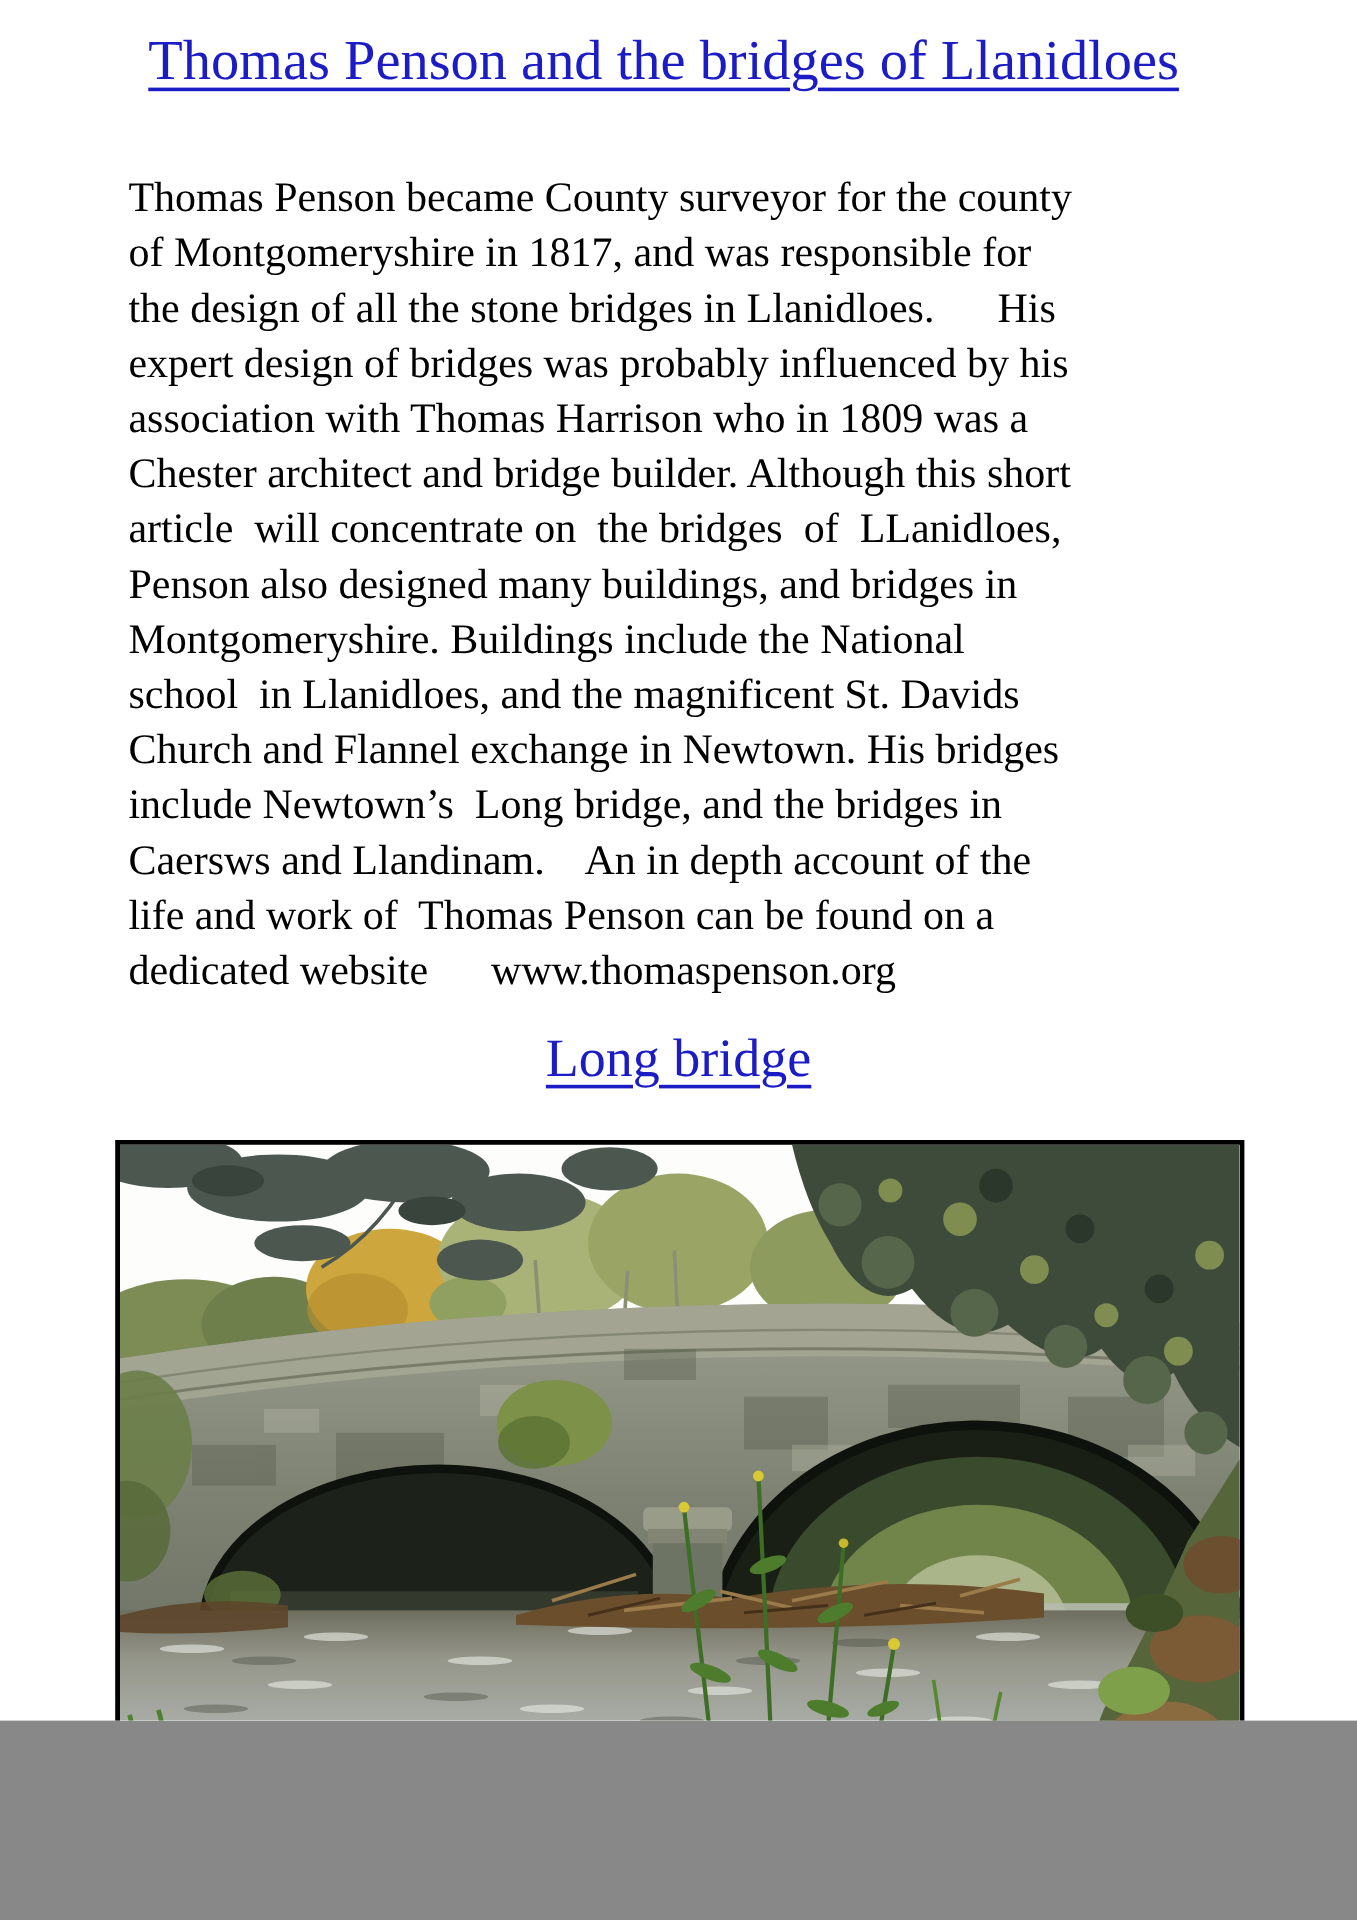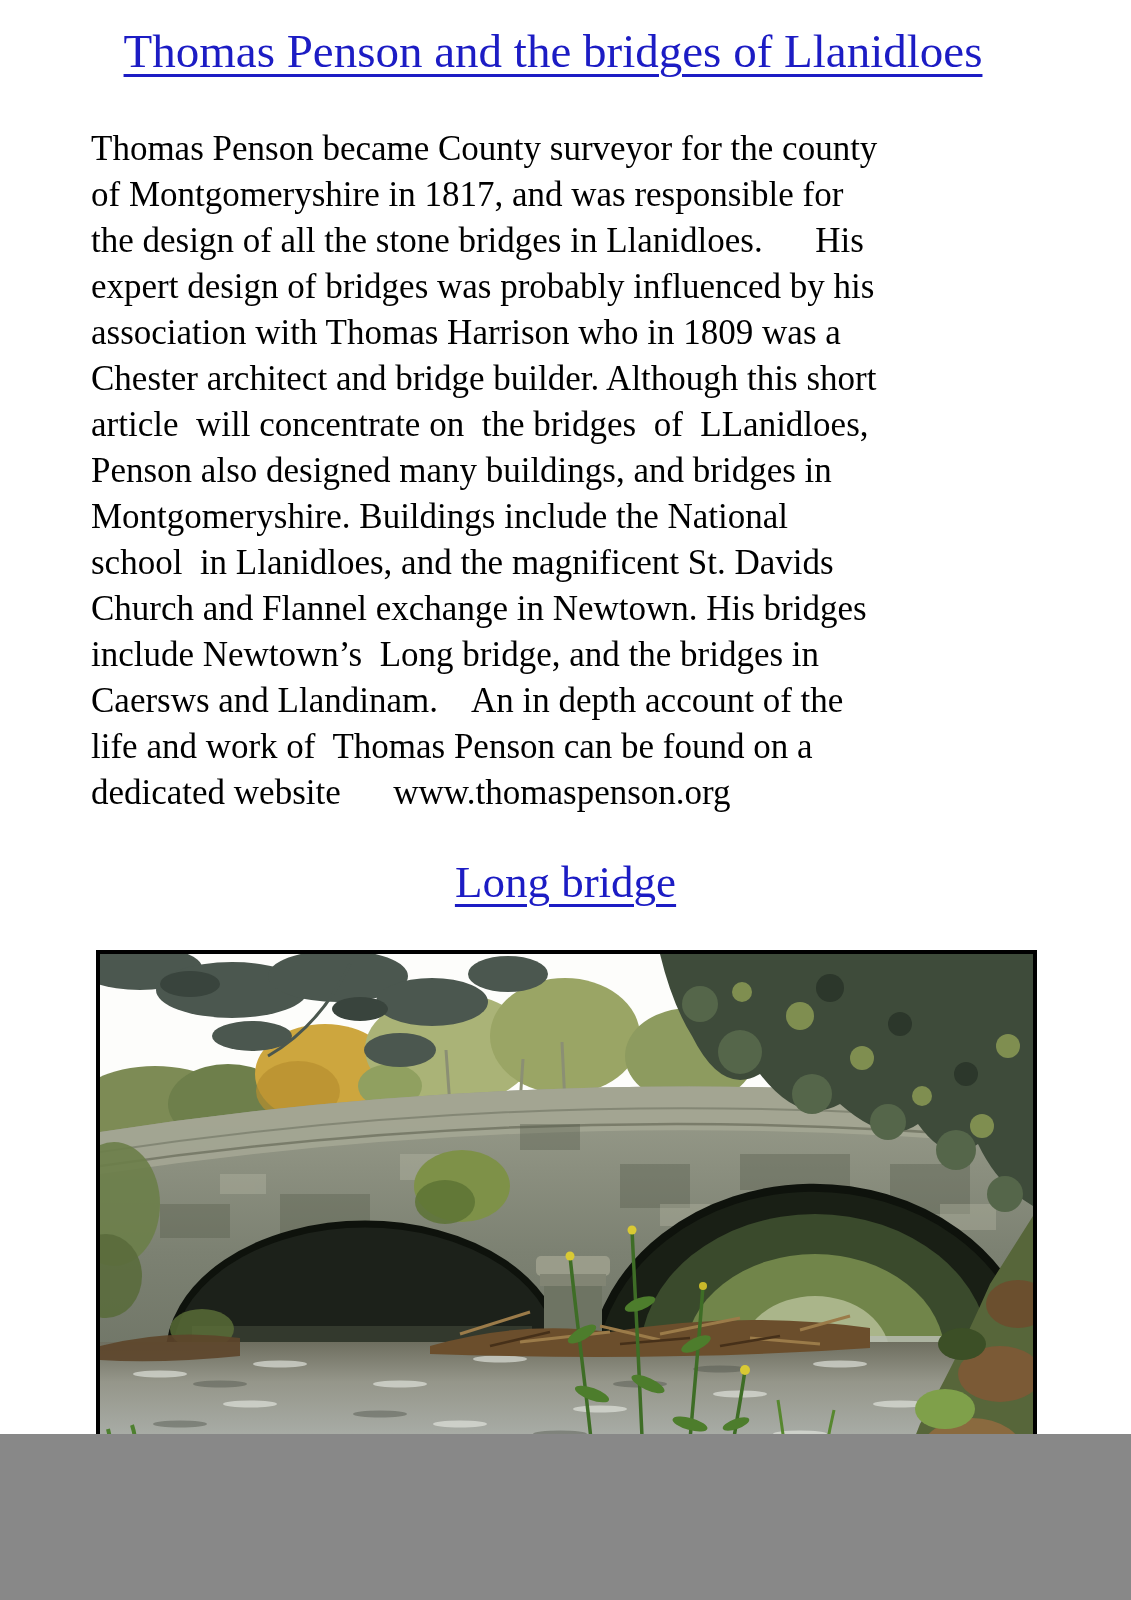--- a/index.html
+++ b/index.html
@@ -25,21 +25,21 @@
     color: #1c1cc4;
     text-decoration: underline;
     text-decoration-thickness: 3px;
     text-underline-offset: 7px;
   }
   .article-paragraph {
     position: absolute;
     top: 126px;
     left: 91px;
     width: 955px;
-    margin: 0;
+    margin: 16px;
     font-size: 35px;
     line-height: 46px;
     white-space: pre-wrap;
     color: #000000;
   }
   .section-heading {
     position: absolute;
     top: 856px;
     left: 0;
     width: 1131px;

